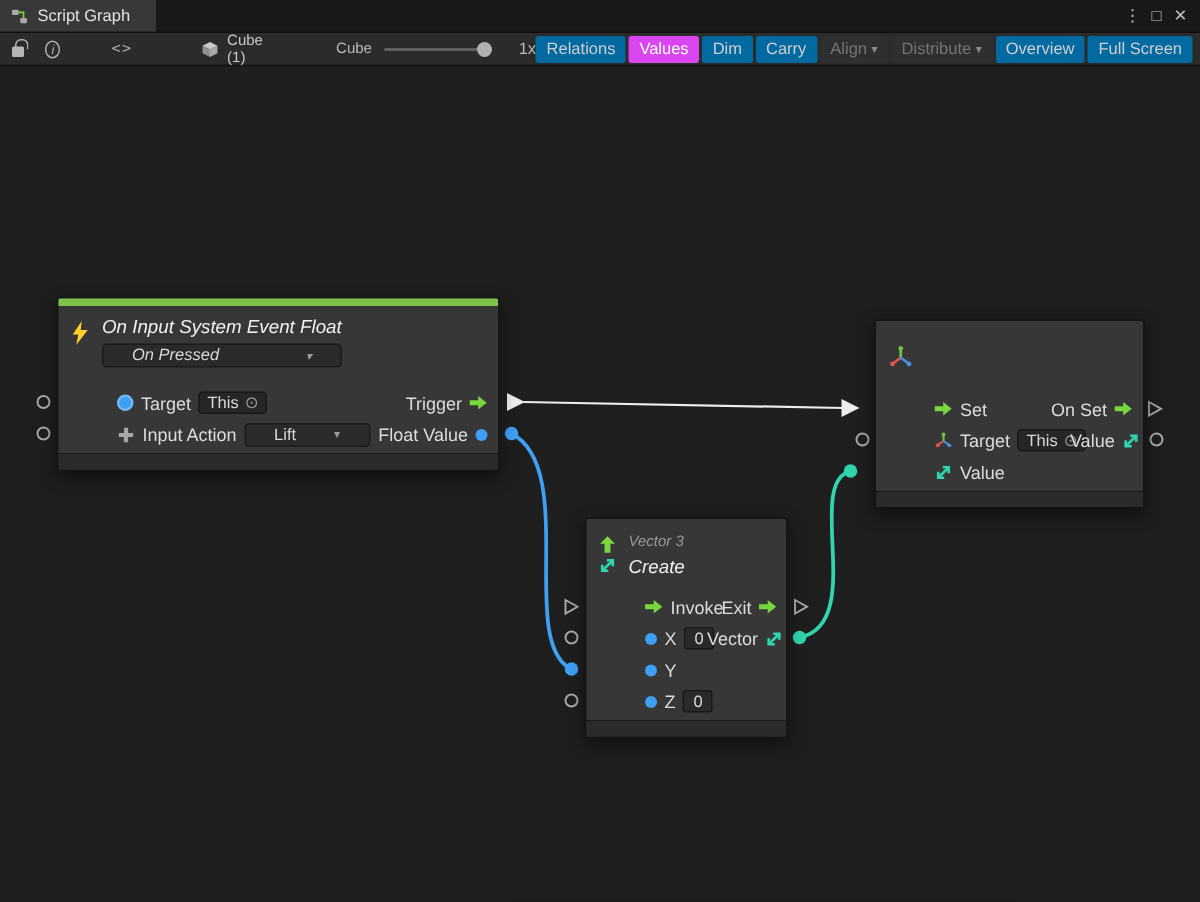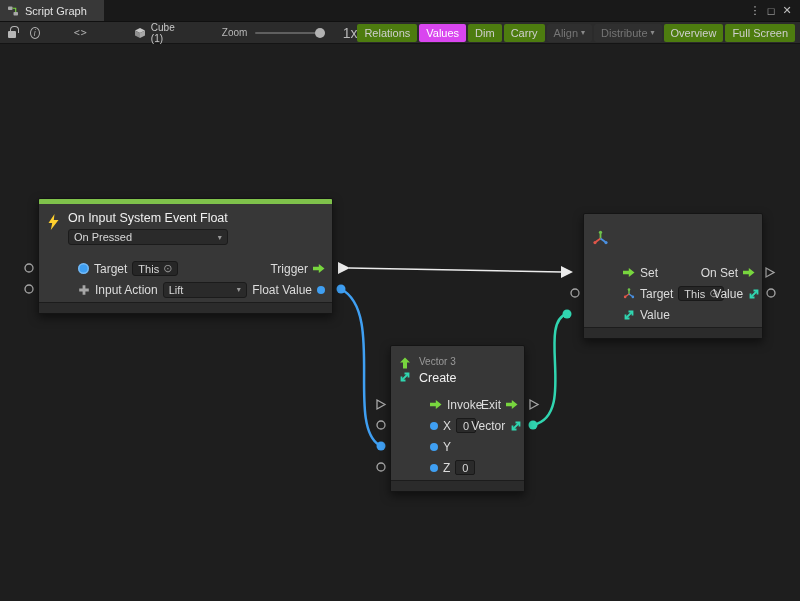--- a/index.html
+++ b/index.html
@@ -18,41 +18,41 @@
   .icon-lock { position:relative; width:10px; height:7px; background:#b6b6b6; border-radius:1px; margin:3px 0 0 5px; }
   .icon-lock::before { content:""; position:absolute; left:1.5px; top:-5px; width:7px; height:6px; border:1.5px solid #b6b6b6; border-bottom:none; border-radius:4px 4px 0 0; }
   .icon-info { width:12px; height:12px; border-radius:50%; border:1px solid #b0b0b0; color:#b0b0b0; font-size:8.5px; font-style:italic; display:flex; align-items:center; justify-content:center; margin-left:14px; }
   .icon-code { margin-left:34px; font-family:"DejaVu Sans Mono", monospace; font-size:10px; color:#b0b0b0; letter-spacing:1px; }
   .target-group { display:flex; align-items:center; gap:5px; margin-left:46px; }
   .target-label { font-size:10px; color:#c8c8c8; }
   .zoom-label { margin-left:44px; font-size:10px; color:#b8b8b8; }
   .zoom-slider { position:relative; width:88px; height:12px; display:flex; align-items:center; margin-left:8px; }
   .zoom-track { width:100%; height:2px; background:#5f5f5f; border-radius:1px; }
   .zoom-handle { position:absolute; right:0; width:10px; height:10px; border-radius:50%; background:#b2b2b2; }
-  .zoom-value { margin-left:18px; font-size:14px; color:#b8b8b8; }
+  .zoom-value { margin-left:18px; font-size:11px; color:#b8b8b8; }
   .tb-buttons { margin-left:auto; display:flex; align-items:center; gap:2px; padding-right:2px; }
-  .tb-btn { height:18px; display:flex; align-items:center; gap:3px; padding:0 7px; background:#4d7c0f; border-radius:2px; color:#cfcfcf; font-size:11px; white-space:nowrap; cursor:default; }
+  .tb-btn { height:18px; display:flex; align-items:center; gap:3px; padding:0 7px; background:#0369a1; border-radius:2px; color:#cfcfcf; font-size:11px; white-space:nowrap; cursor:default; }
   .tb-btn.active { background:#d946ef; color:#ffffff; }
   .tb-btn.disabled { background:#2f2f2f; color:#757575; }
   .tb-btn .caret { font-size:8px; color:#8a8a8a; }
 
   
   .canvas { position:absolute; left:0; top:44px; width:800px; height:557px; background:#1e1e1e; }
   .wires { position:absolute; left:0; top:0; }
 
   
   .node { position:absolute; background:#373737; border:1px solid #141414; border-radius:2px; box-shadow:0 4px 10px rgba(0,0,0,.5); font-size:12px; color:#dcdcdc; }
   .event-strip { height:5px; background:var(--event-green,#7fc24b); border-radius:1px 1px 0 0; }
-  .node-header { display:flex; align-items:center; gap:8px; padding:0 10px 0 8px; }
+  .node-header { display:flex; align-items:center; gap:8px; padding:0 10px 0 8px;font-style:italic; }
   .node-header.top-align { align-items:flex-start; padding-top:7px; }
   .header-text { display:flex; flex-direction:column; gap:4px; min-width:0; }
   .node-title { font-size:12.5px; color:#f0f0f0; white-space:nowrap; }
   .node-sub { font-size:10px; color:#9a9a9a; white-space:nowrap; }
   .icon-col { display:flex; flex-direction:column; align-items:center; gap:2px; }
-  .dropdown { display:inline-flex; align-items:center; justify-content:space-between; gap:6px; background:#2a2a2a; border:1px solid #1b1b1b; border-radius:3px; height:16px; padding:0 5px; font-size:11px; color:#d8d8d8; min-width:88px; cursor:default; }
+  .dropdown { display:inline-flex; align-items:center; justify-content:space-between; gap:6px; background:#2a2a2a; border:1px solid #1b1b1b; border-radius:3px; height:16px; padding:0 19px; font-size:11px; color:#d8d8d8; min-width:88px; cursor:default; }
   .dropdown .caret { font-size:8px; color:#9a9a9a; }
   .row { height:21px; display:flex; align-items:center; justify-content:space-between; padding:0 7px;margin-left:32px; }
   .row .left, .row .right { display:flex; align-items:center; gap:5px; min-width:0; }
   .lbl { white-space:nowrap; font-size:12px; color:#dcdcdc; }
   .chip { display:inline-flex; align-items:center; gap:4px; background:#262626; border:1px solid #191919; border-radius:3px; height:15px; padding:0 5px; font-size:11px; color:#d8d8d8; cursor:default; }
   .chip .picker { color:#9a9a9a; font-size:11px; }
   .value-box { display:inline-flex; align-items:center; justify-content:center; min-width:20px; height:15px; background:#2a2a2a; border:1px solid #191919; border-radius:2px; font-size:11px; color:#d8d8d8; padding:0 3px; }
   .dot-blue { width:8px; height:8px; border-radius:50%; background:var(--value-blue,#3f9ff2); flex:none; }
   .icon-go { width:11px; height:11px; border-radius:50%; background:var(--value-blue,#3f9ff2); box-shadow:inset 0 0 0 1.5px rgba(255,255,255,.28); flex:none; }
   .node-footer { height:11px; background:#2b2b2b; border-top:1px solid #1c1c1c; border-radius:0 0 2px 2px; margin-top:2px; }
@@ -84,21 +84,21 @@
     <span class="icon-info">i</span>
     <span class="icon-code">&lt;&gt;</span>
     <div class="target-group">
       <svg width="12" height="12" viewBox="0 0 12 12">
         <polygon points="6,1 11,3.5 6,6 1,3.5" fill="#c8c8c8"></polygon>
         <polygon points="1,3.5 6,6 6,11 1,8.5" fill="#8f8f8f"></polygon>
         <polygon points="11,3.5 6,6 6,11 11,8.5" fill="#a8a8a8"></polygon>
       </svg>
       <span class="target-label">Cube (1)</span>
     </div>
-    <span class="zoom-label">Zoom</span>
+    <span class="zoom-label">Cube</span>
     <div class="zoom-slider">
       <div class="zoom-track"></div>
       <div class="zoom-handle"></div>
     </div>
     <span class="zoom-value">1x</span>
     <div class="tb-buttons">
       <div class="tb-btn">
           <span>Relations</span>
         </div>
       <div class="tb-btn active">

